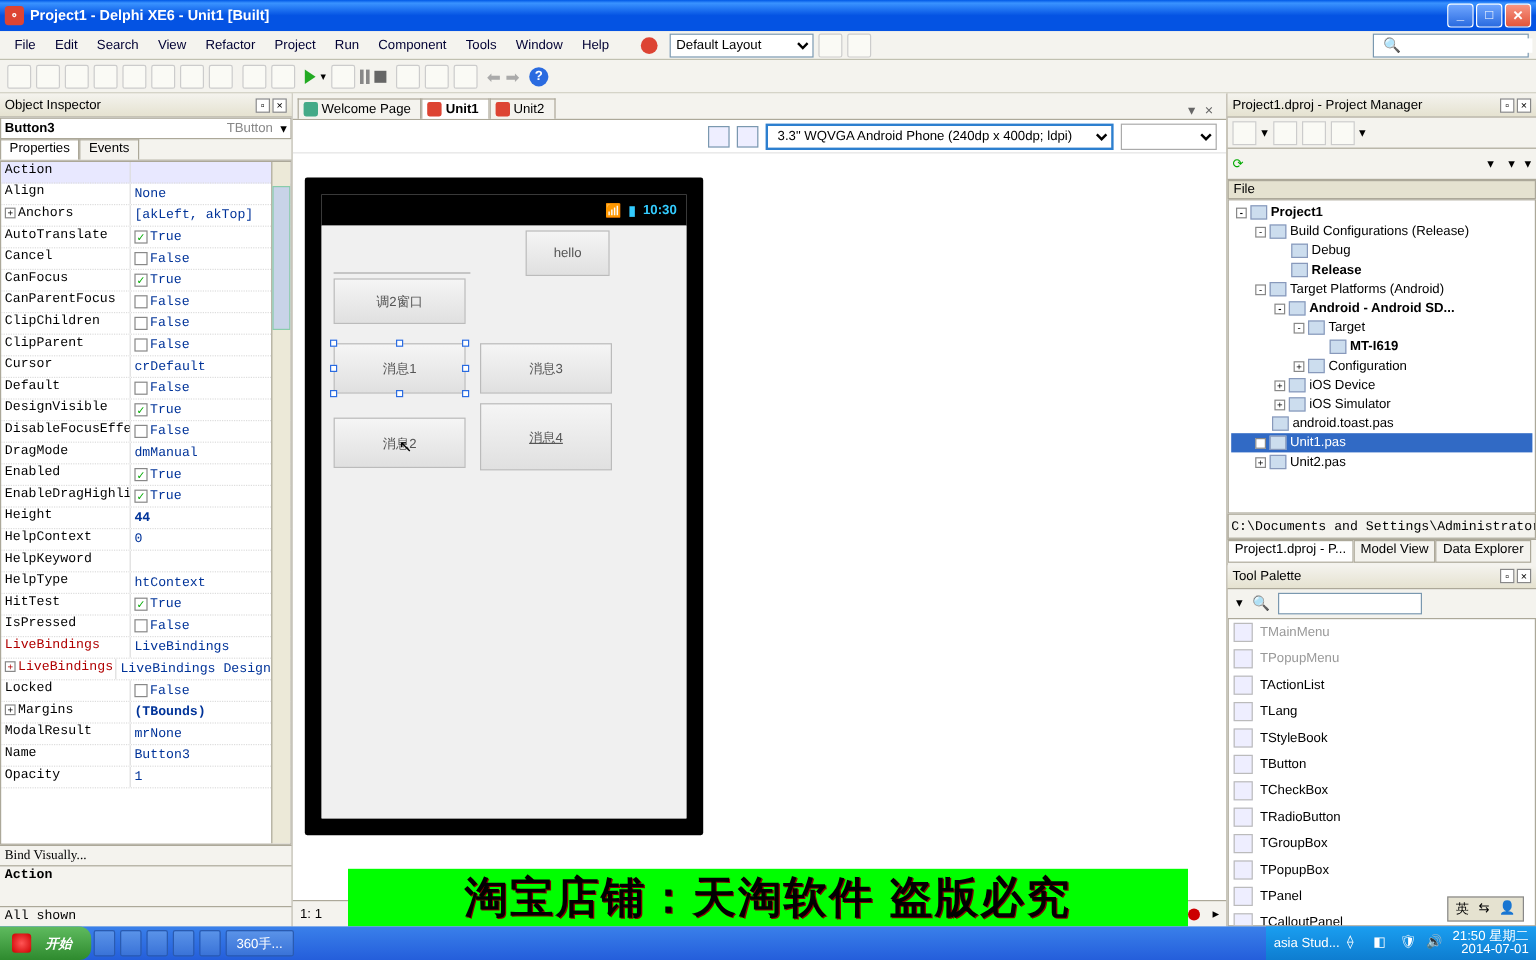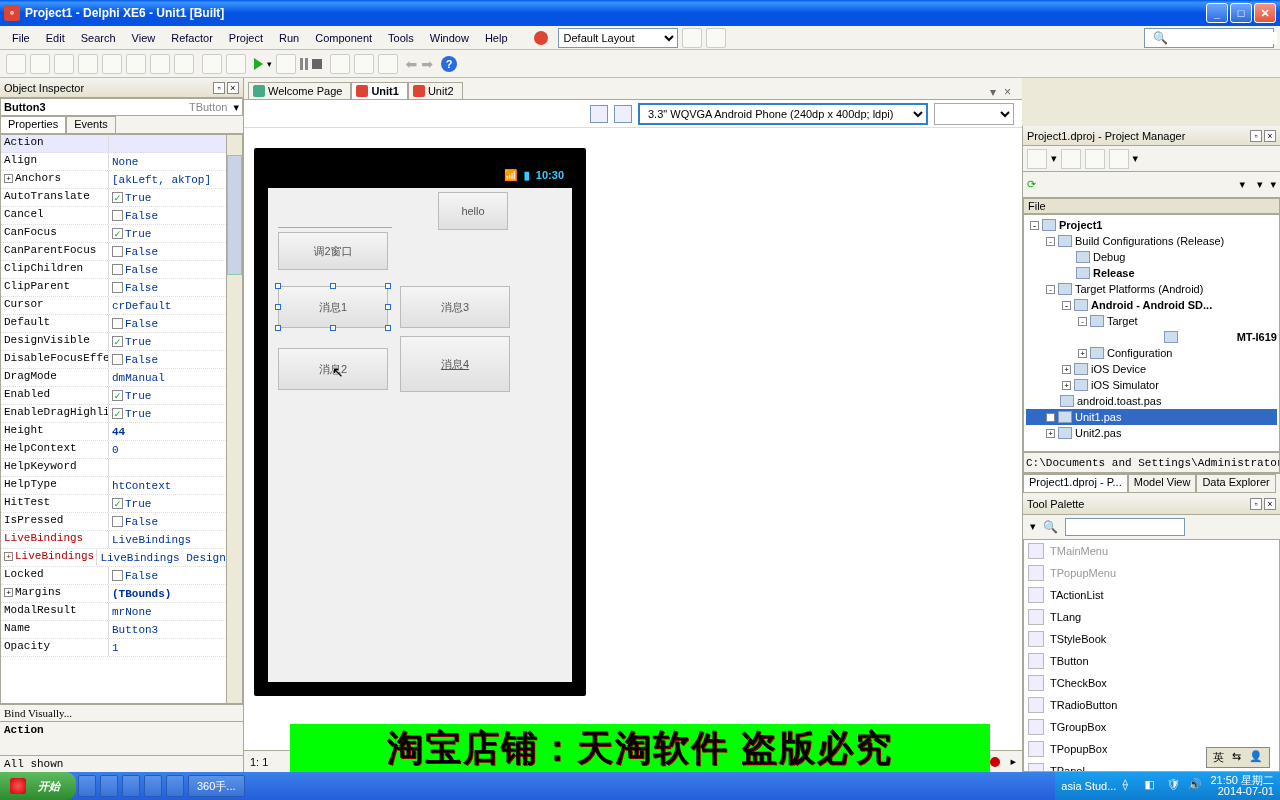--- a/index.html
+++ b/index.html
@@ -75,21 +75,21 @@
 .phone{width:332px;height:548px;background:#000;border-radius:2px;padding:14px;}
 .phonescreen{width:100%;height:100%;background:#f0f0f0;display:flex;flex-direction:column;}
 .statusbar{height:26px;background:#000;color:#3cf;display:flex;align-items:center;justify-content:flex-end;padding:0 8px;gap:6px;font-size:14px;font-weight:bold;}
 .wifi{color:#888;}
 .appbody{flex:1;background:#f0f0f0;padding:12px;position:relative;}
 .fmxbtn{background:linear-gradient(#f5f5f5,#e0e0e0);border:1px solid #bbb;padding:0;display:flex;align-items:center;justify-content:center;font-size:18px;color:#555;}
 .fmxedit{height:22px;border-bottom:1px solid #aaa;width:114px;}
 .handle{position:absolute;width:6px;height:6px;background:#fff;border:1px solid #2a6be0;}
 
 
-.right{width:258px;display:flex;flex-direction:column;background:#f4f3ee;border-left:1px solid #aca899;margin-top:48px;}
+.right{width:258px;display:flex;flex-direction:column;background:#f4f3ee;border-left:1px solid #aca899;}
 .pmtoolbar{height:26px;border-bottom:1px solid #aca899;display:flex;align-items:center;gap:4px;padding:0 4px;}
 .pmtoolbar .pmb{width:20px;height:20px;border:1px solid #ccc;background:#fafaf5;}
 .pmtoolbar2{height:26px;border-bottom:1px solid #aca899;display:flex;align-items:center;gap:4px;padding:0 4px;}
 .filehdr{background:#e5e2d0;border:1px solid #aca899;padding:1px 4px;font-size:11px;}
 .tree{flex:1;background:#fff;border:1px solid #aca899;overflow:hidden;font-family:"Courier New",monospace;font-size:11px;padding:2px;position:relative;}
 .trow{white-space:nowrap;display:flex;align-items:center;height:16px;gap:3px;}
 .trow .exp{width:9px;height:9px;border:1px solid #888;font-size:8px;line-height:7px;text-align:center;background:#fff;}
 .trow .tico{width:14px;height:12px;}
 .trow.bold{font-weight:bold;}
 .trow.sel{background:#316ac5;color:#fff;}
@@ -472,21 +472,21 @@
         <div class="trow bold" style="padding-left: 36px;">
           <span class="exp">-</span>
           <span class="tico" style="background:#cde;border:1px solid #89b;"></span>
           <span>Android - Android SD...</span>
         </div>
         <div class="trow" style="padding-left: 52px;">
           <span class="exp">-</span>
           <span class="tico" style="background:#cde;border:1px solid #89b;"></span>
           <span>Target</span>
         </div>
-        <div class="trow bold" style="padding-left: 68px; justify-content: space-between;">
+        <div class="trow bold" style="padding-left: 68px;">
           <span style="width:11px;"></span>
           <span class="tico" style="background:#cde;border:1px solid #89b;"></span>
           <span>MT-I619</span>
         </div>
         <div class="trow" style="padding-left: 52px;">
           <span class="exp">+</span>
           <span class="tico" style="background:#cde;border:1px solid #89b;"></span>
           <span>Configuration</span>
         </div>
         <div class="trow" style="padding-left: 36px;">

